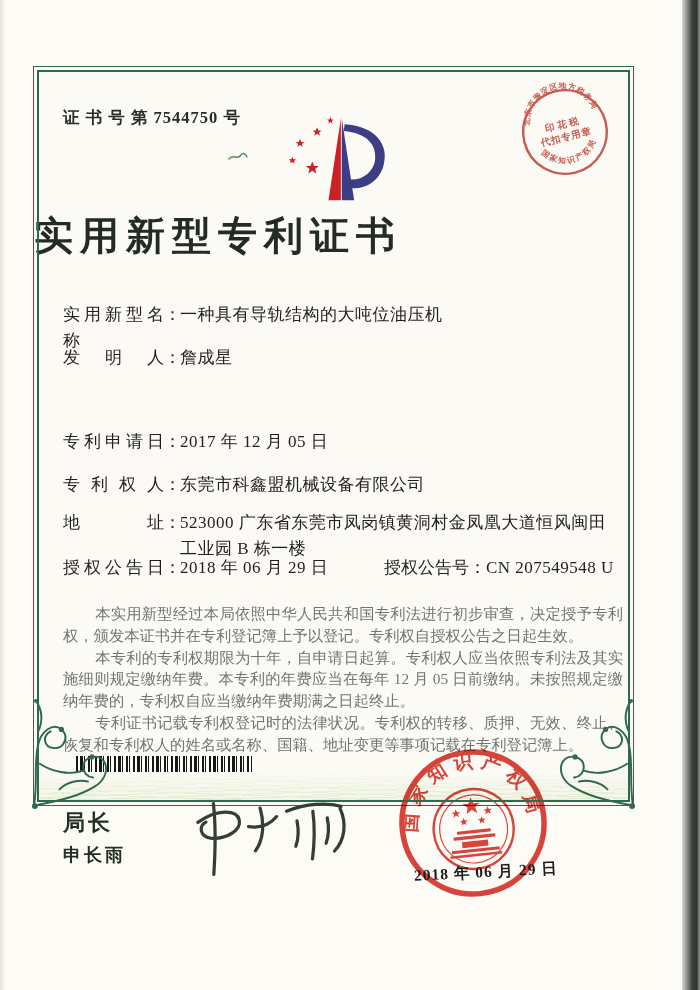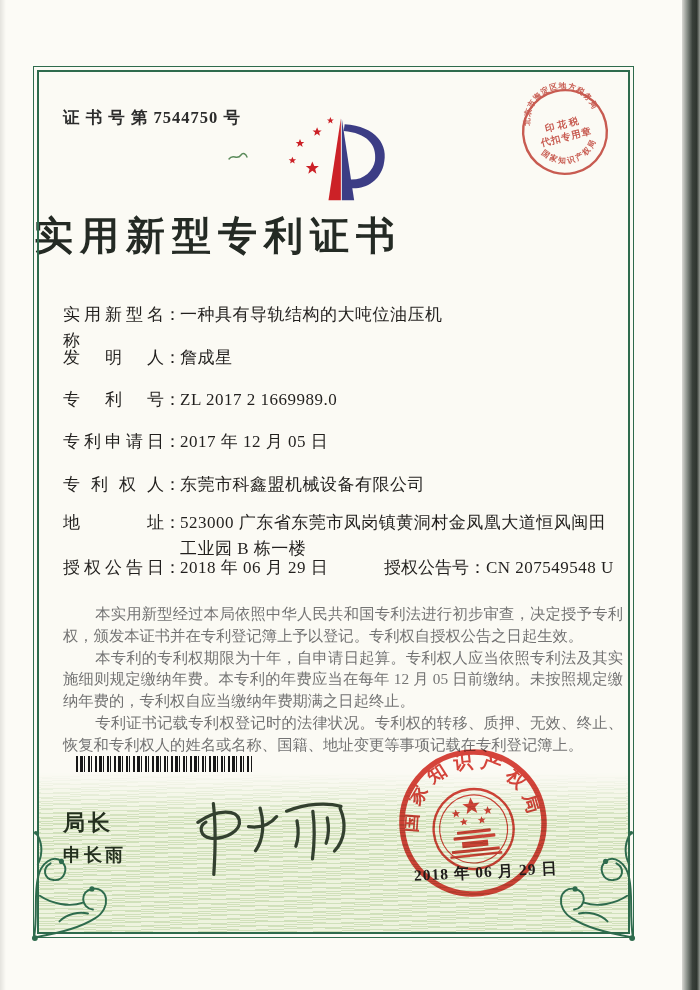--- a/index.html
+++ b/index.html
@@ -11,21 +11,21 @@
   .edge-right {
     position:absolute; top:0; right:0; bottom:0; width:18px;
     background:linear-gradient(90deg,#d9d8d3 0%,#8b918a 28%,#3a413b 58%,#2f352f 82%,#959a93 100%);
   }
   .edge-left {
     position:absolute; top:0; left:0; bottom:0; width:6px;
     background:linear-gradient(90deg,#e4e3de,#fcfbf600);
   }
   
   .cert {
-    position:absolute; left:33px; top:66px; width:601px; height:872px;
+    position:absolute; left:33px; top:66px; width:601px; height:740px;
     border:1px solid #2e6b4d; background:#fbfaf4;
   }
   .cert-inner-line {
     position:absolute; inset:3px; border:2px solid #2e6b4d; pointer-events:none; z-index:5;
   }
   
   .wave-band {
     position:absolute; left:4px; right:4px; bottom:4px; top:706px; z-index:0;
     background:
       repeating-linear-gradient(178deg, #cfe0ba 0px, #cfe0ba 1px, rgba(0,0,0,0) 1px, rgba(0,0,0,0) 4px),
@@ -166,23 +166,20 @@
       </g>
     </svg>
 
     <div class="title">实用新型专利证书</div>
 
     <div class="row" style="top:235px">
       <span class="flabel">实用新型名称</span><span class="colon">：</span><span class="fvalue">一种具有导轨结构的大吨位油压机</span>
     </div>
     <div class="row" style="top:278px">
       <span class="flabel">发明人</span><span class="colon">：</span><span class="fvalue">詹成星</span>
-    </div>
-    <div class="row" style="top:320px">
-      <span class="flabel">专利号</span><span class="colon">：</span><span class="fvalue">ZL 2017 2 1669989.0</span>
     </div>
     <div class="row" style="top:362px">
       <span class="flabel">专利申请日</span><span class="colon">：</span><span class="fvalue">2017 年 12 月 05 日</span>
     </div>
     <div class="row" style="top:405px">
       <span class="flabel">专利权人</span><span class="colon">：</span><span class="fvalue">东莞市科鑫盟机械设备有限公司</span>
     </div>
     <div class="row" style="top:443px">
       <span class="flabel">地址</span><span class="colon">：</span><span class="fvalue addr-val">523000 广东省东莞市凤岗镇黄洞村金凤凰大道恒风闽田 工业园 B 栋一楼</span>
     </div>

